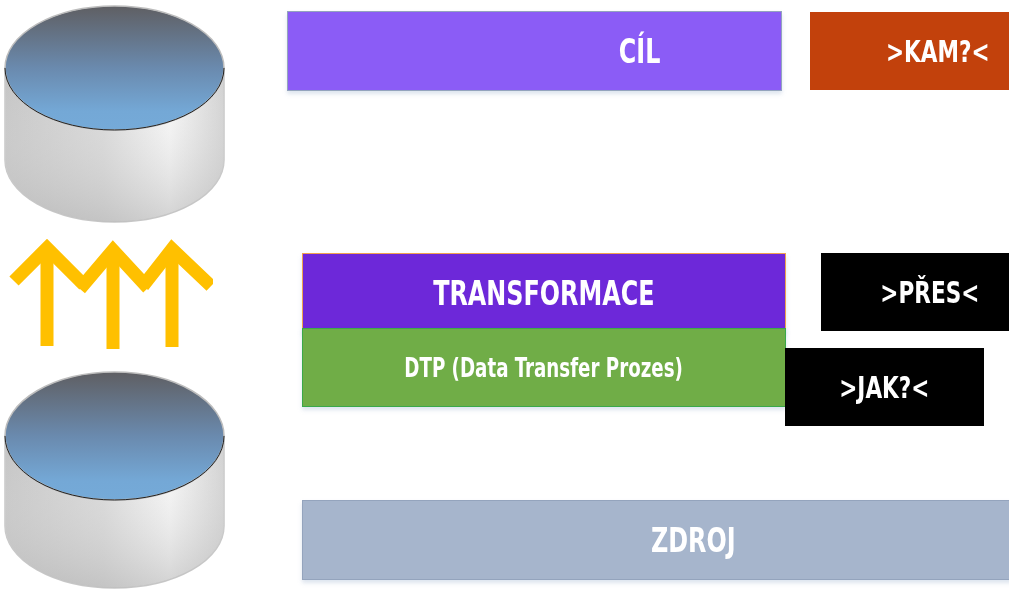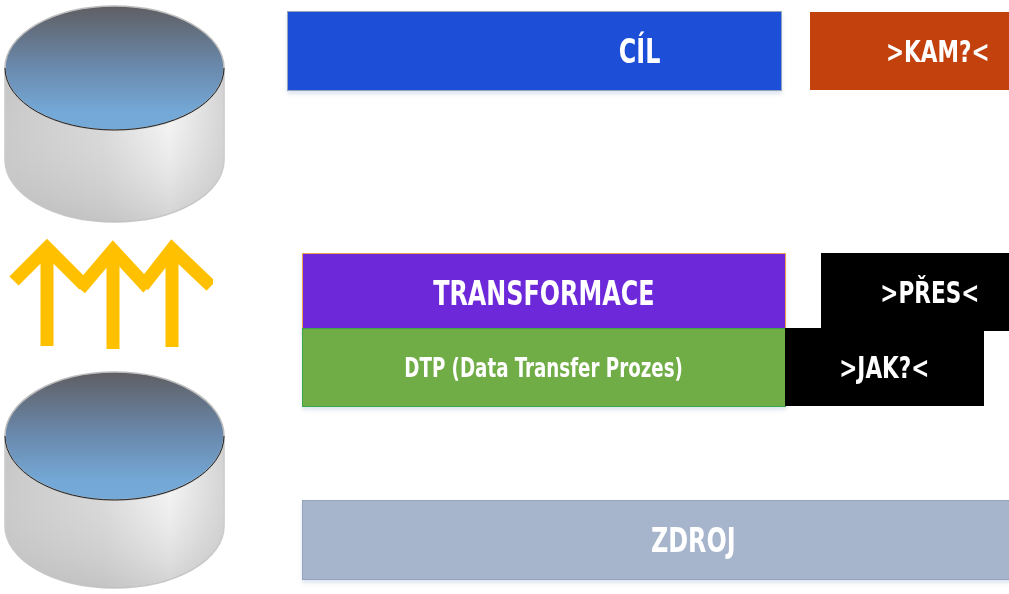--- a/index.html
+++ b/index.html
@@ -77,36 +77,36 @@
         <stop offset="1" stop-color="#75aad8"></stop>
       </linearGradient>
     </defs>
     <path d="M2,70 L2,160 A109.5,62 0 0 0 221,160 L221,70 Z" fill="url(#bodyG2)" stroke="#c8c8c8" stroke-width="1.5"></path>
     <path d="M2,70 L2,160 A109.5,62 0 0 0 221,160 L221,70 Z" fill="url(#bodyV2)"></path>
     <ellipse cx="111.5" cy="70" rx="109.5" ry="64" fill="url(#topG2)" stroke="#bdbdbd" stroke-width="1.5"></ellipse>
     <path d="M2,70 A109.5,64 0 0 0 221,70" fill="none" stroke="#222" stroke-width="1"></path>
   </svg>
 </div>
 
-<div class="bar shadow" style="left:287px;top:11px;width:495px;height:80px;background:#1d4ed8;border:1px solid #94a4bd;padding-left:210px;">
+<div class="bar shadow" style="left:287px;top:11px;width:495px;height:80px;background:#8b5cf6;border:1px solid #94a4bd;padding-left:210px;">
   <span class="label-lg">CÍL</span>
 </div>
 <div class="bar" style="left:782px;top:12px;width:256px;height:78px;background:#c2410c;margin-left:28px;">
   <span class="label-box">&gt;KAM?&lt;</span>
 </div>
 
 <div class="bar shadow" style="left:302px;top:253px;width:484px;height:79px;background:#6d28d9;border:1px solid #f0a050;">
   <span class="label-lg">TRANSFORMACE</span>
 </div>
 <div class="bar" style="left:785px;top:253px;width:217px;height:78px;background:#000;margin-left:36px;">
   <span class="label-box">&gt;PŘES&lt;</span>
 </div>
 
 <div class="bar shadow" style="left:302px;top:328px;width:484px;height:79px;background:#70AD47;border:1px solid #3aa84a;">
   <span class="label-md">DTP (Data Transfer Prozes)</span>
 </div>
-<div class="bar" style="left:785px;top:328px;width:199px;height:78px;background:#000;">
+<div class="bar" style="left:785px;top:348px;width:199px;height:78px;background:#000;">
   <span class="label-box">&gt;JAK?&lt;</span>
 </div>
 
 <div class="bar shadow" style="left:302px;top:500px;width:782px;height:80px;background:#A6B5CC;border:1px solid #94a4bd;">
   <span class="label-lg">ZDROJ</span>
 </div>
 
 </body></html>

